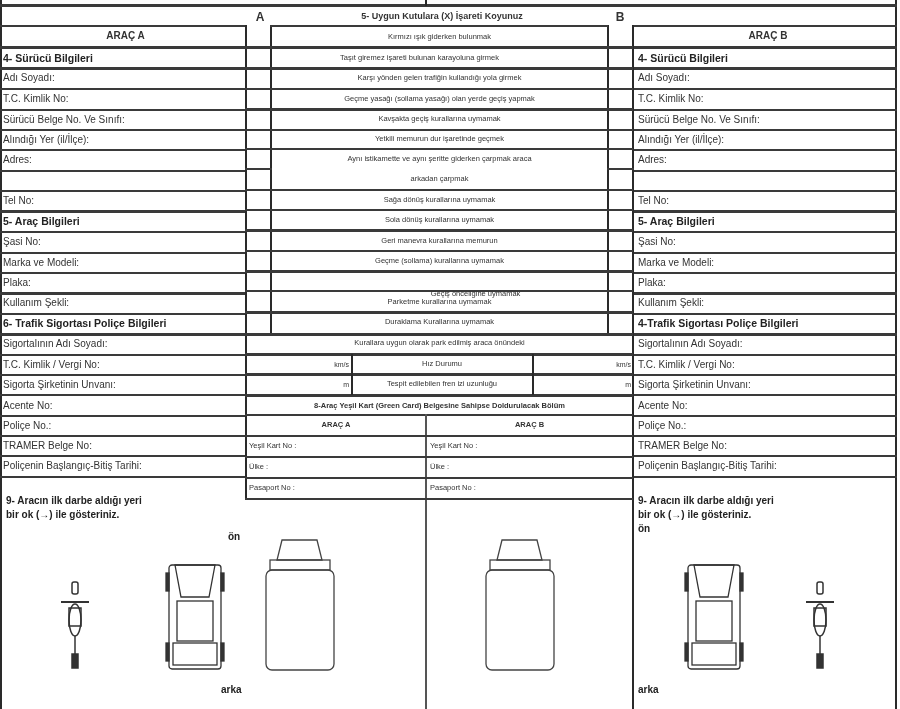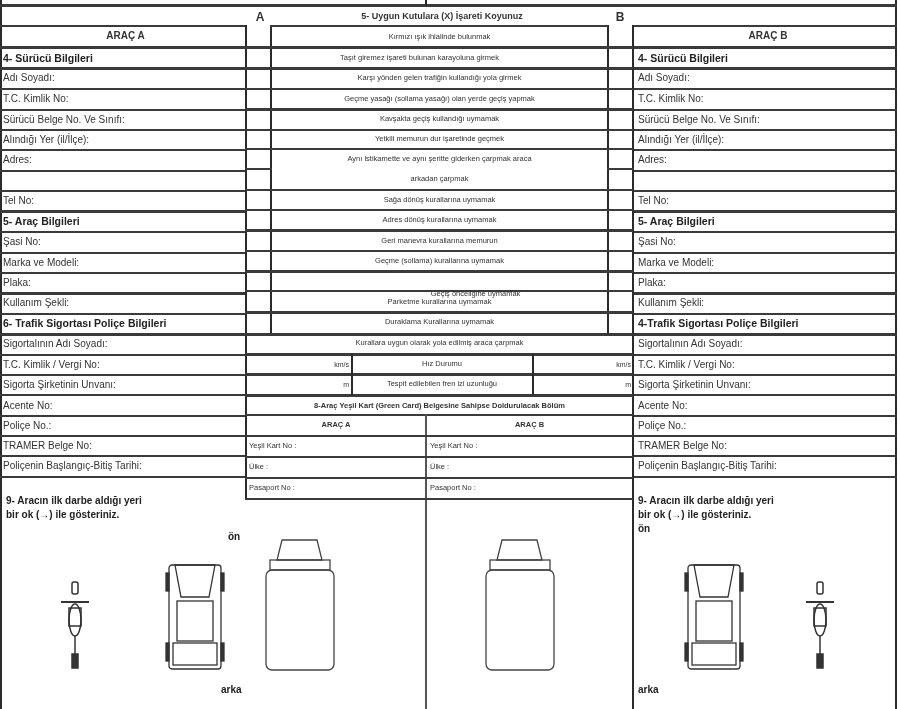--- a/index.html
+++ b/index.html
@@ -151,36 +151,36 @@
   <div class="hline" style="left:245px;top:333px;width:388px;height:3px;"></div>
   <div class="hline" style="left:245px;top:353px;width:388px;height:3px;"></div>
   <div class="hline" style="left:245px;top:373px;width:388px;height:3px;"></div>
   <div class="hline" style="left:245px;top:394px;width:388px;height:3px;"></div>
 
   <div class="chk" style="left:247px;top:27px;width:23px;height:140px;"></div>
   <div class="chk" style="left:247px;top:191px;width:23px;height:143px;"></div>
   <div class="chk" style="left:609px;top:27px;width:23px;height:140px;"></div>
   <div class="chk" style="left:609px;top:191px;width:23px;height:143px;"></div>
 
-  <div class="ctxt" style="left:272px;top:27px;width:335px;">Kırmızı ışık ihlalinde bulunmak</div>
+  <div class="ctxt" style="left:272px;top:27px;width:335px;">Kırmızı ışık giderken bulunmak</div>
   <div class="ctxt" style="left:272px;top:48px;width:295px;">Taşıt giremez işareti bulunan karayoluna girmek</div>
   <div class="ctxt" style="left:272px;top:68px;width:335px;">Karşı yönden gelen trafiğin kullandığı yola girmek</div>
   <div class="ctxt" style="left:272px;top:89px;width:335px;">Geçme yasağı (sollama yasağı) olan yerde geçiş yapmak</div>
-  <div class="ctxt" style="left:272px;top:109px;width:335px;">Kavşakta geçiş kullandığı uymamak</div>
+  <div class="ctxt" style="left:272px;top:109px;width:335px;">Kavşakta geçiş kurallarına uymamak</div>
   <div class="ctxt" style="left:272px;top:129px;width:335px;">Yetkili memurun dur işaretinde geçmek</div>
   <div class="ctxt" style="left:272px;top:149px;width:335px;">Aynı istikamette ve aynı şeritte giderken çarpmak araca</div>
   <div class="ctxt" style="left:272px;top:169px;width:335px;">arkadan çarpmak</div>
   <div class="ctxt" style="left:272px;top:190px;width:335px;">Sağa dönüş kurallarına uymamak</div>
-  <div class="ctxt" style="left:272px;top:210px;width:335px;">Adres dönüş kurallarına uymamak</div>
+  <div class="ctxt" style="left:272px;top:210px;width:335px;">Sola dönüş kurallarına uymamak</div>
   <div class="ctxt" style="left:272px;top:231px;width:335px;">Geri manevra kurallarına memurun</div>
   <div class="ctxt" style="left:272px;top:251px;width:335px;">Geçme (sollama) kurallarına uymamak</div>
   <div class="ctxt" style="left:272px;top:284px;width:347px;margin-left:30px;">Geçiş önceliğine uymamak</div>
   <div class="ctxt" style="left:272px;top:292px;width:335px;">Parketme kurallarına uymamak</div>
   <div class="ctxt" style="left:272px;top:312px;width:335px;">Duraklama Kurallarına uymamak</div>
-  <div class="ctxt" style="left:272px;top:333px;width:335px;">Kurallara uygun olarak yola edilmiş araca çarpmak</div>
+  <div class="ctxt" style="left:272px;top:333px;width:335px;">Kurallara uygun olarak park edilmiş araca önündeki</div>
 
   <div class="vline" style="left:351px;top:354px;height:41px;"></div>
   <div class="vline" style="left:532px;top:354px;height:41px;"></div>
   <div class="ctxt small" style="left:247px;top:355px;width:102px;text-align:right;">km/s</div>
   <div class="ctxt" style="left:353px;top:354px;width:178px;">Hız Durumu</div>
   <div class="ctxt small" style="left:534px;top:355px;width:97px;text-align:right;">km/s</div>
   <div class="ctxt small" style="left:247px;top:375px;width:102px;text-align:right;">m</div>
   <div class="ctxt" style="left:353px;top:374px;width:178px;">Tespit edilebilen fren izi uzunluğu</div>
   <div class="ctxt small" style="left:534px;top:375px;width:97px;text-align:right;">m</div>
 

